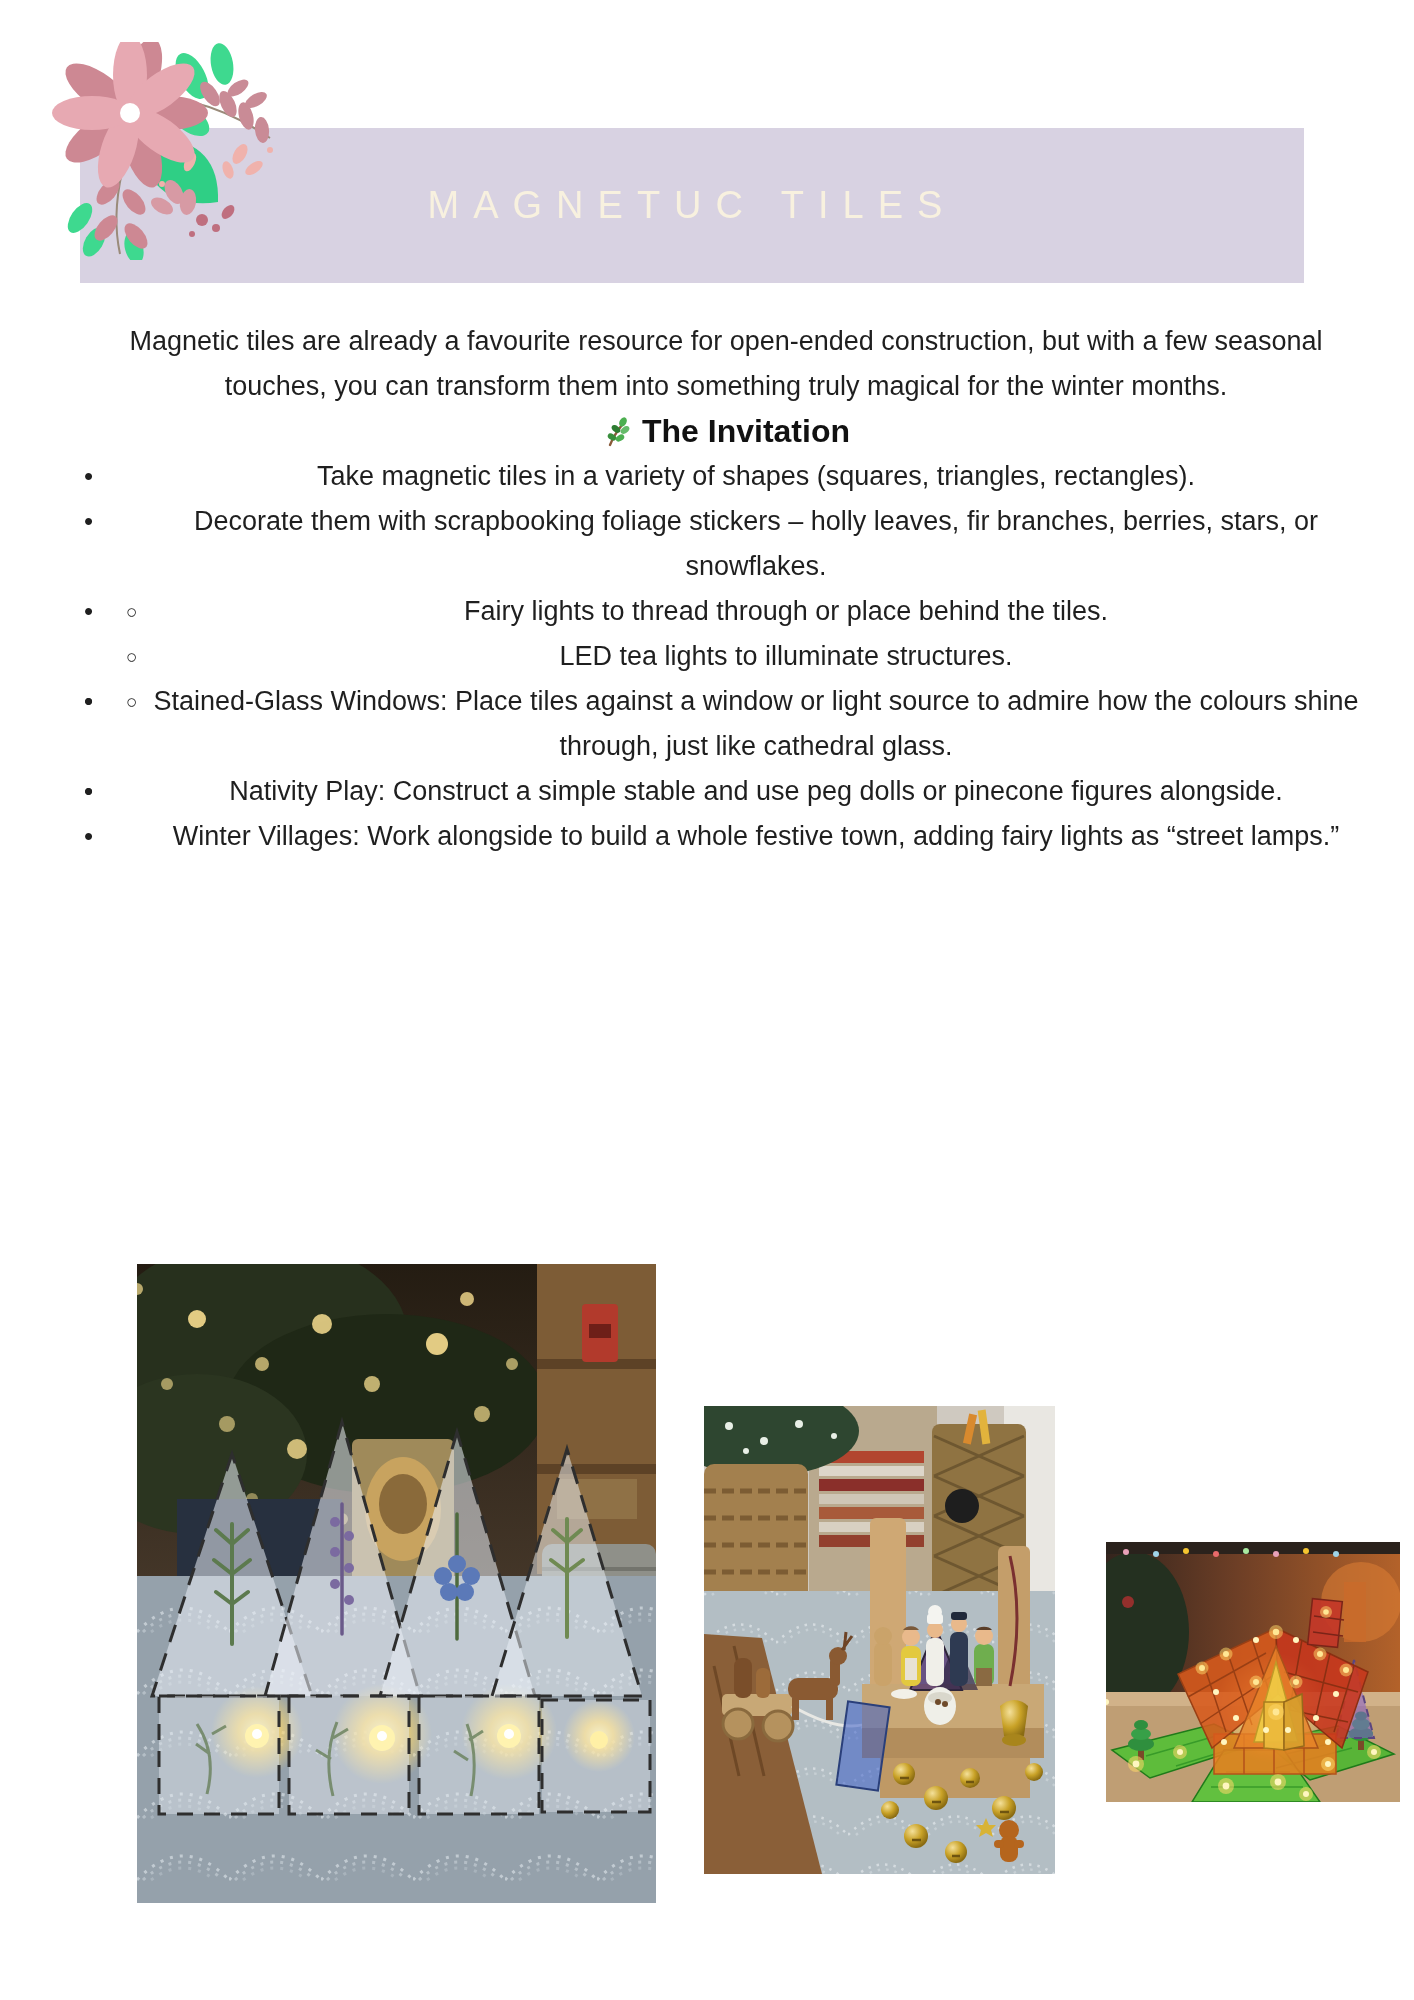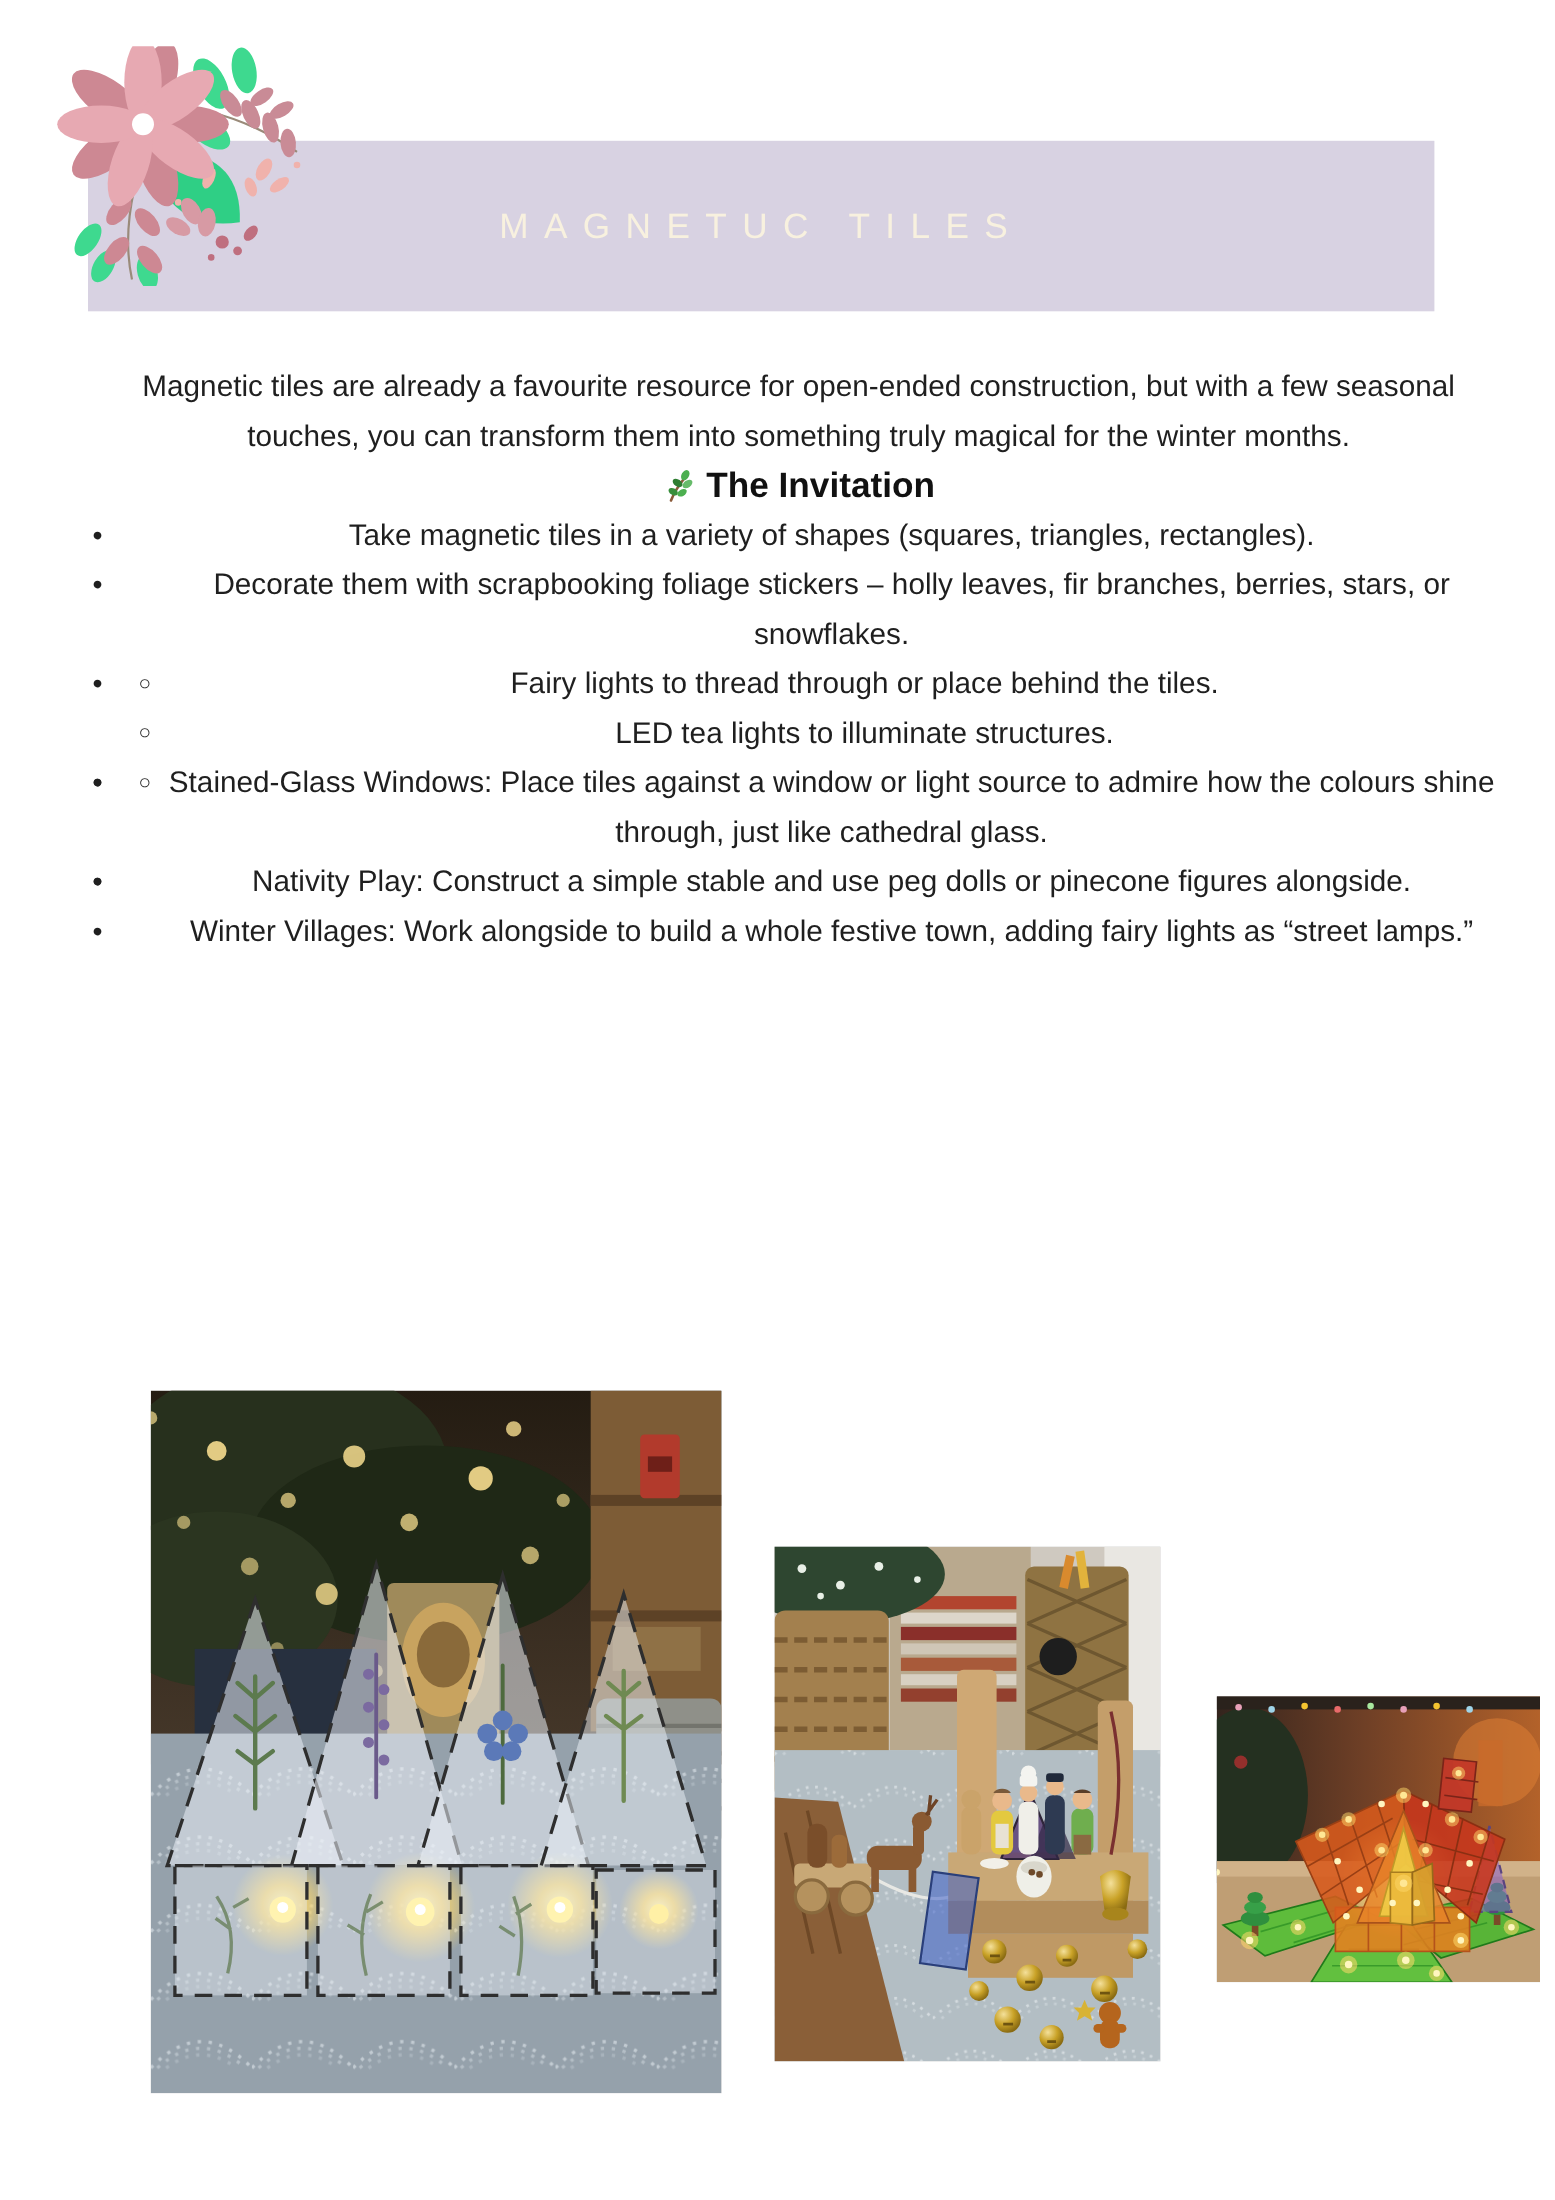--- a/index.html
+++ b/index.html
@@ -6,27 +6,27 @@
   .page{
     position:relative;width:1414px;height:2000px;background:#ffffff;
     font-family:"Liberation Sans", sans-serif;color:#1f1f1f;overflow:hidden;
   }
   
   .banner{
     position:absolute;left:80px;top:128px;width:1224px;height:155px;
     background:#d8d2e2;display:flex;align-items:center;justify-content:center;
   }
   .banner h1{
-    margin:0;font-size:32px;font-weight:300;letter-spacing:14px;
+    margin:0;font-size:38px;font-weight:300;letter-spacing:14px;
     color:#f8f1df;white-space:nowrap;
   }
   .floral{position:absolute;left:42px;top:42px;width:240px;height:218px;z-index:3;}
   
   .content{
-    position:absolute;left:80px;top:283px;width:1292px;padding-top:46px;
+    position:absolute;left:80px;top:283px;width:1292px;padding-top:36px;
     text-align:center;font-size:27px;line-height:45px;font-weight:300;
   }
   .content p, .content h2, .content div{margin:0;}
   h2.sec-heading{font-size:32px;font-weight:bold;line-height:45px;color:#111;}
   h2.sec-heading .hicon{display:inline-block;width:30px;height:30px;vertical-align:-5px;margin-right:10px;}
   .li{position:relative;}
   .li.lvl1{padding-left:60px;}
   .li.lvl2{padding-left:120px;}
   .marker{position:absolute;top:0;line-height:45px;color:#1f1f1f;}
   .lvl1 > .marker{left:4px;font-size:26px;}

